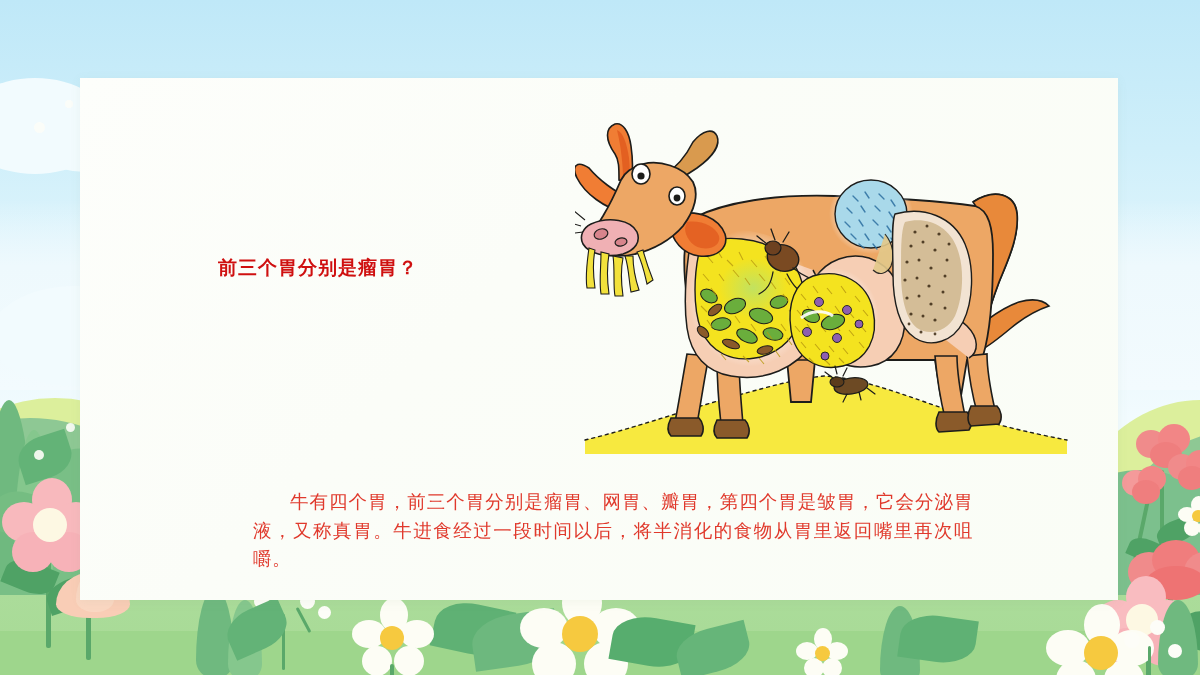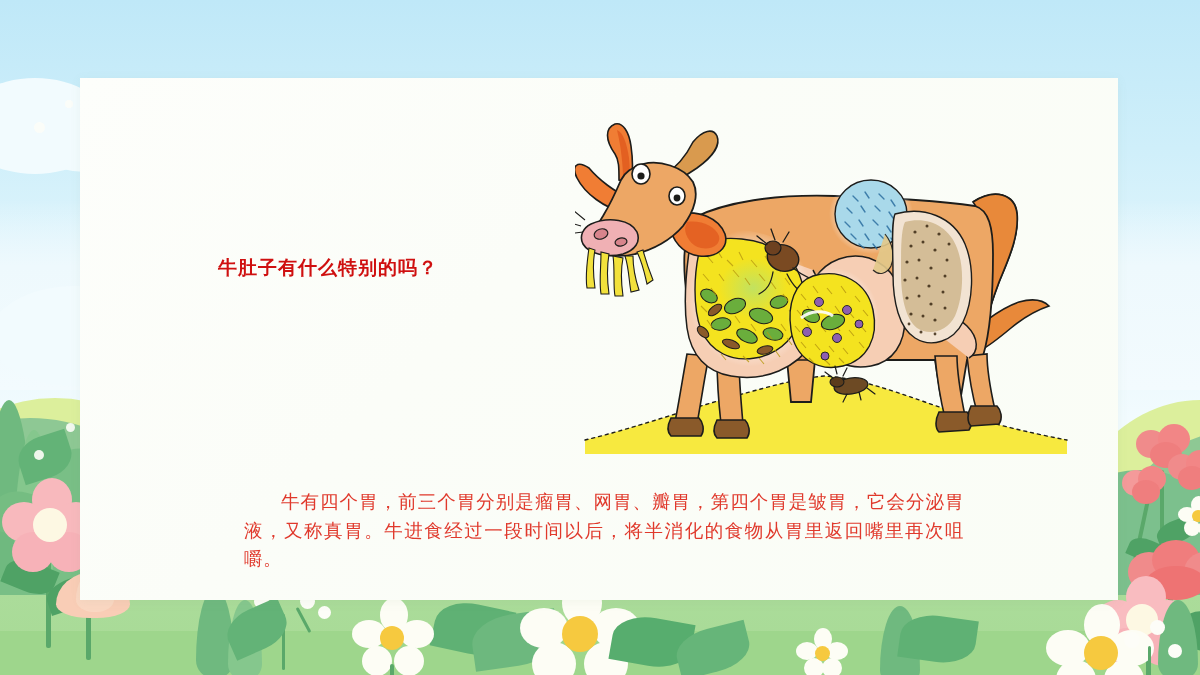--- a/index.html
+++ b/index.html
@@ -45,21 +45,21 @@
   
   .card{position:absolute;left:80px;top:78px;width:1038px;height:522px;
     background:linear-gradient(135deg,#fdfefb 0%,#fbfdf8 40%,#fafdf6 100%);
     box-shadow:0 2px 10px rgba(120,150,120,.08);}
 
   .headline{position:absolute;left:218px;top:255px;
     font-family:"Liberation Serif","DejaVu Serif",serif;
     font-weight:bold;font-size:19px;letter-spacing:1px;color:#cf1010;
     white-space:nowrap;}
 
-  .para{position:absolute;left:244px;top:488px;width:720px;
+  .para{position:absolute;left:253px;top:488px;width:720px;
     font-family:"Liberation Serif","DejaVu Serif",serif;
     font-size:18.5px;line-height:1.55;color:#e0392c;letter-spacing:.5px;
     text-indent:2em;text-align:justify;}
 
   
   .cowwrap{position:absolute;left:575px;top:110px;width:500px;height:350px;}
   .cowwrap svg{display:block;}
 </style>
 </head>
 <body>
@@ -493,16 +493,16 @@
         <ellipse cx="276" cy="276" rx="17" ry="8" fill="#6d4a24" stroke="#1d1d1b" stroke-width="1.3" transform="rotate(-8 276 276)"></ellipse>
         <ellipse cx="262" cy="272" rx="7" ry="5" fill="#5b3c1c" stroke="#1d1d1b" stroke-width="1.1"></ellipse>
         <g stroke="#1d1d1b" stroke-width="1.2" fill="none" stroke-linecap="round">
           <path d="M258 268 l-8 -6 M262 264 l-2 -8 M268 266 l4 -8"></path>
           <path d="M272 284 l-4 8 M284 282 l2 8 M292 278 l8 6"></path>
         </g>
       </g>
     </svg>
   </div>
 
-  <div class="headline">牛肚子有什么特别的吗？</div>
+  <div class="headline">前三个胃分别是瘤胃？</div>
   <div class="para">牛有四个胃，前三个胃分别是瘤胃、网胃、瓣胃，第四个胃是皱胃，它会分泌胃液，又称真胃。牛进食经过一段时间以后，将半消化的食物从胃里返回嘴里再次咀嚼。</div>
 
 </div>
 
 </body></html>

